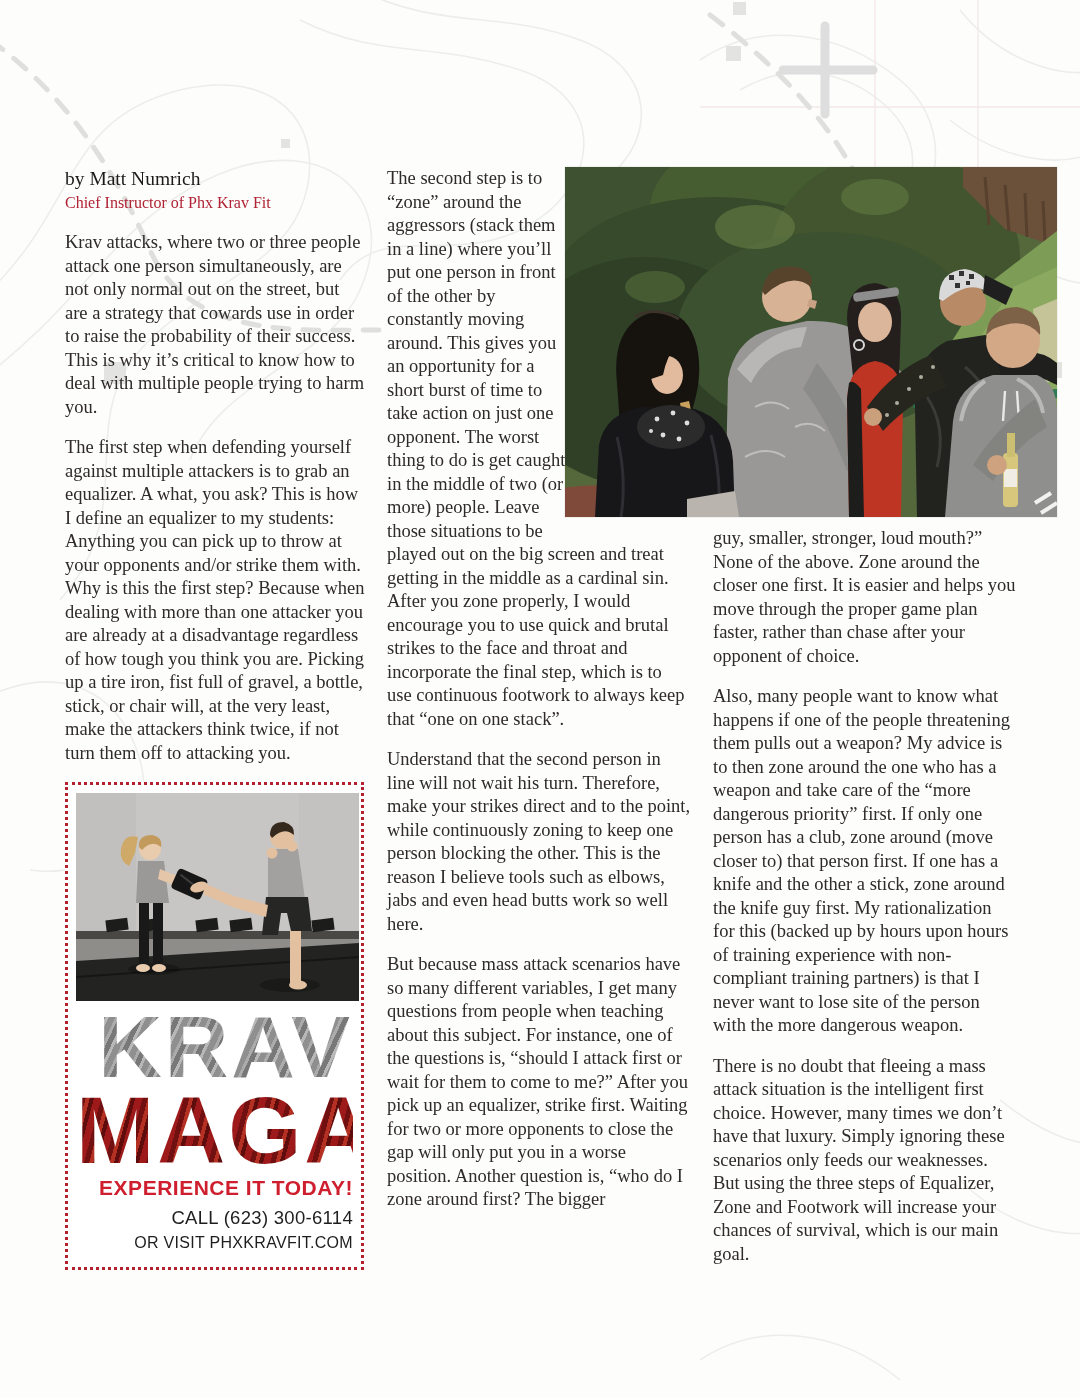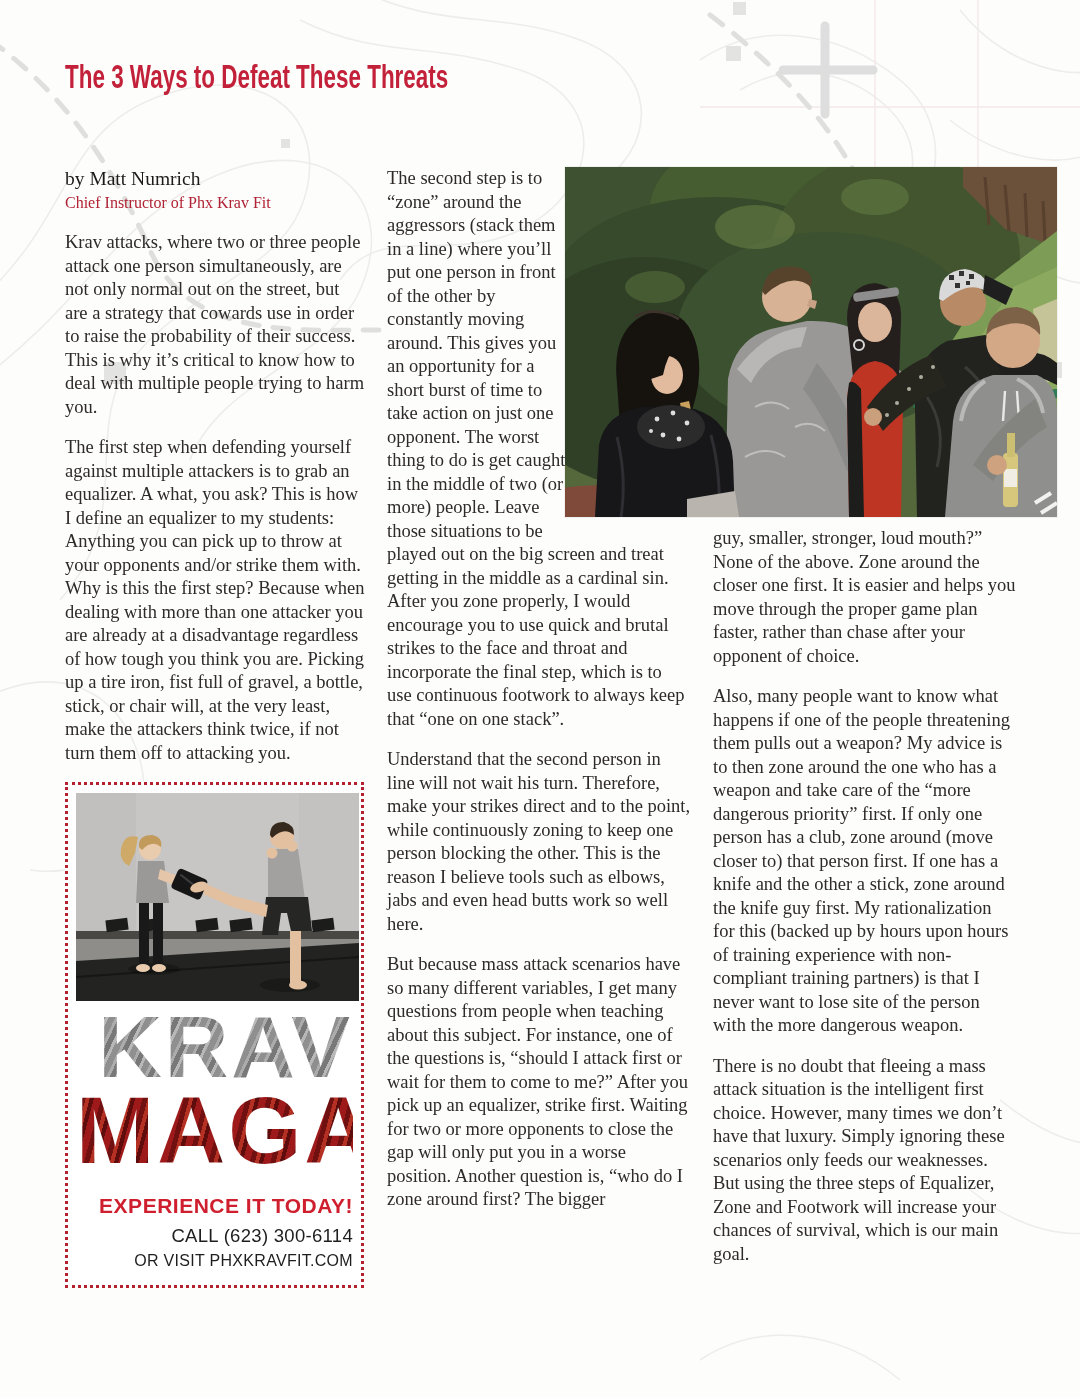--- a/index.html
+++ b/index.html
@@ -54,21 +54,21 @@
   .ad-krav{
     font-size:88px;margin-top:6px;color:#949494;
     background:repeating-linear-gradient(115deg,#8f8f8f 0 6px,#ababab 6px 9px,#787878 9px 14px,#b8b8b8 14px 17px);
     -webkit-background-clip:text;background-clip:text;-webkit-text-fill-color:transparent;
   }
   .ad-maga{
     font-size:94px;color:#8f1515;
     background:repeating-linear-gradient(105deg,#9e1a1a 0 7px,#701010 7px 12px,#b43022 12px 16px,#5f0c0c 16px 20px);
     -webkit-background-clip:text;background-clip:text;-webkit-text-fill-color:transparent;
   }
-  .ad-tagline{font-weight:bold;font-size:21px;color:#cf1f2f;margin-top:20px;letter-spacing:0.5px;}
+  .ad-tagline{font-weight:bold;font-size:21px;color:#cf1f2f;margin-top:2px;letter-spacing:0.5px;}
   .ad-phone{font-size:18.5px;color:#1e1e1e;margin-top:6px;letter-spacing:0.3px;}
   .ad-web{font-size:16px;color:#1e1e1e;margin-top:2px;letter-spacing:0.3px;}
 </style>
 </head>
 <body>
 
 <div class="page">
 
   <svg class="bg-pattern" viewBox="0 0 1080 1398" aria-hidden="true">
     <g fill="none" stroke="#ededec" stroke-width="1.6">
@@ -105,21 +105,20 @@
     </g>
     <g stroke="#dedede" stroke-width="9" stroke-linecap="round">
       <line x1="783" y1="70" x2="873" y2="70"></line>
       <line x1="825" y1="26" x2="825" y2="114"></line>
     </g>
   </svg>
 
   <div class="content">
 
     <div class="header">
-      <div><span class="condensed subtitle">The 3 Ways to Defeat These Threats</span></div>
     </div>
 
     <div class="main-photo">
       <svg viewBox="0 0 492 350" preserveAspectRatio="none" aria-hidden="true">
         <rect width="492" height="350" fill="#55683c"></rect>
         <ellipse cx="60" cy="60" rx="130" ry="95" fill="#3e5130"></ellipse>
         <ellipse cx="235" cy="42" rx="150" ry="85" fill="#465c31"></ellipse>
         <ellipse cx="150" cy="125" rx="165" ry="95" fill="#374a2b"></ellipse>
         <ellipse cx="330" cy="90" rx="125" ry="105" fill="#42552f"></ellipse>
         <ellipse cx="80" cy="205" rx="135" ry="115" fill="#2f4026"></ellipse>

